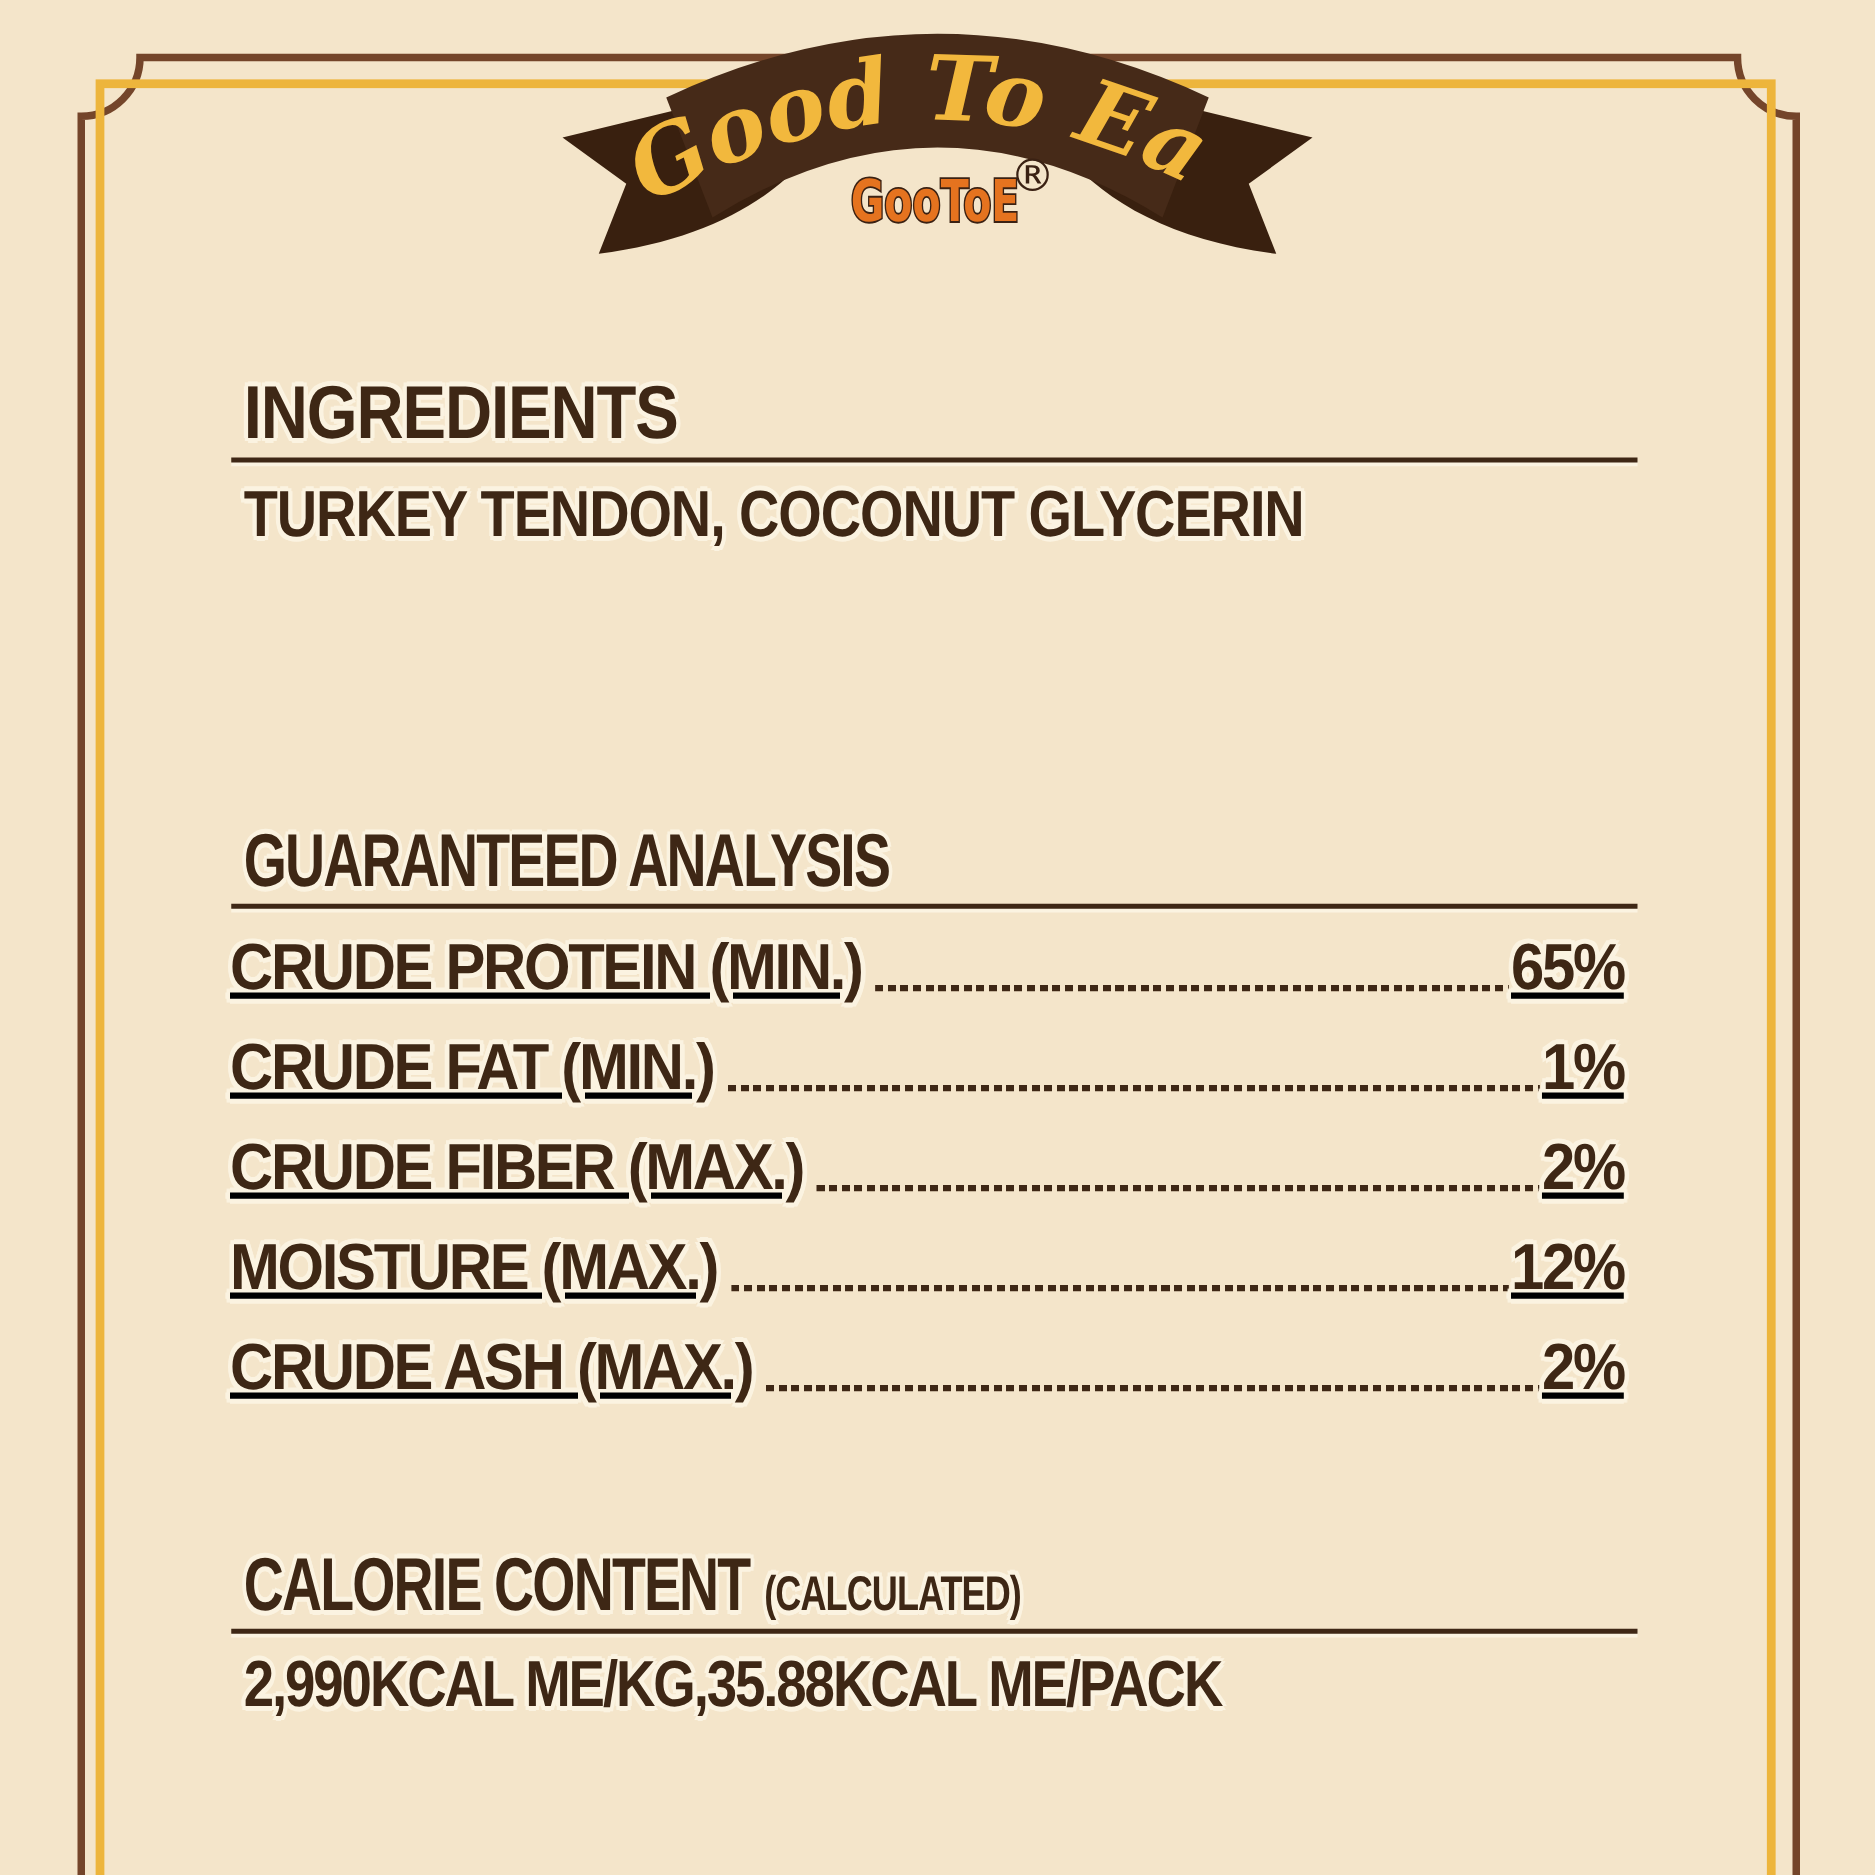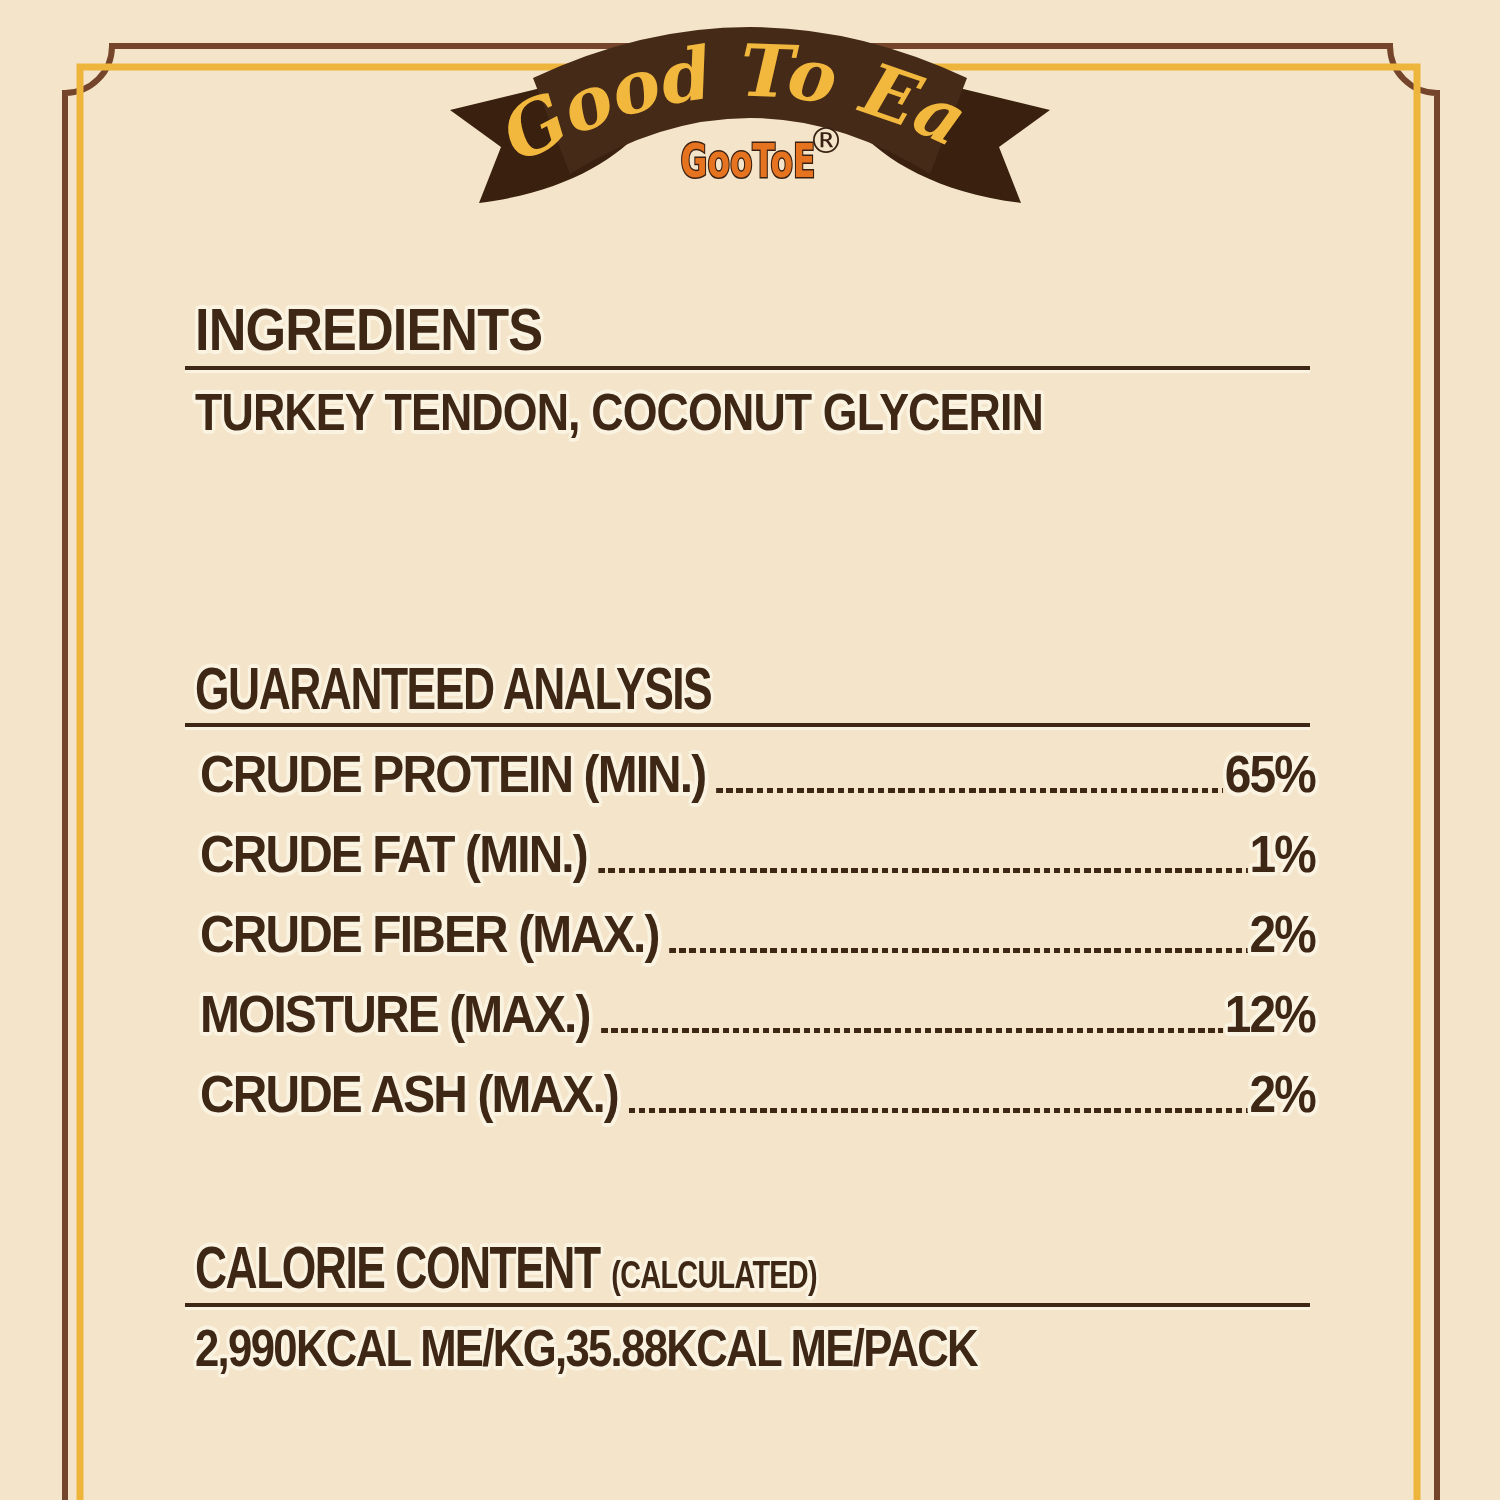--- a/index.html
+++ b/index.html
@@ -32,21 +32,21 @@
   .h-cal .sub { font-size:39px; letter-spacing:-1px; }
   .body-line { font-size:52px; letter-spacing:-1px; transform:scaleX(.86); transform-origin:left top; }
   .cal-line  { font-size:52px; letter-spacing:-2px; transform:scaleX(.84); transform-origin:left top; }
 
   .rule {
     position:absolute; left:185px; width:1125px; height:4px;
     background:#3e2715; box-shadow:0 3px 0 #fbf3e1;
   }
 
   
-  .rows { position:absolute; left:200px; top:744px; width:1115px; }
+  .rows { position:absolute; left:184px; top:744px; width:1115px;text-decoration:underline; }
   .arow {
     display:flex; align-items:flex-end;
     width:1212px; transform:scaleX(.92); transform-origin:left top;
     letter-spacing:-2px; height:56px; margin-bottom:24px;
   }
   .arow .rlabel { font-size:52px; }
   .arow .leader {
     flex:1; height:5px; align-self:flex-end; margin:0 2px 7px 12px;
     background:repeating-linear-gradient(90deg, #3e2715 0 7px, transparent 7px 11px);
   }

